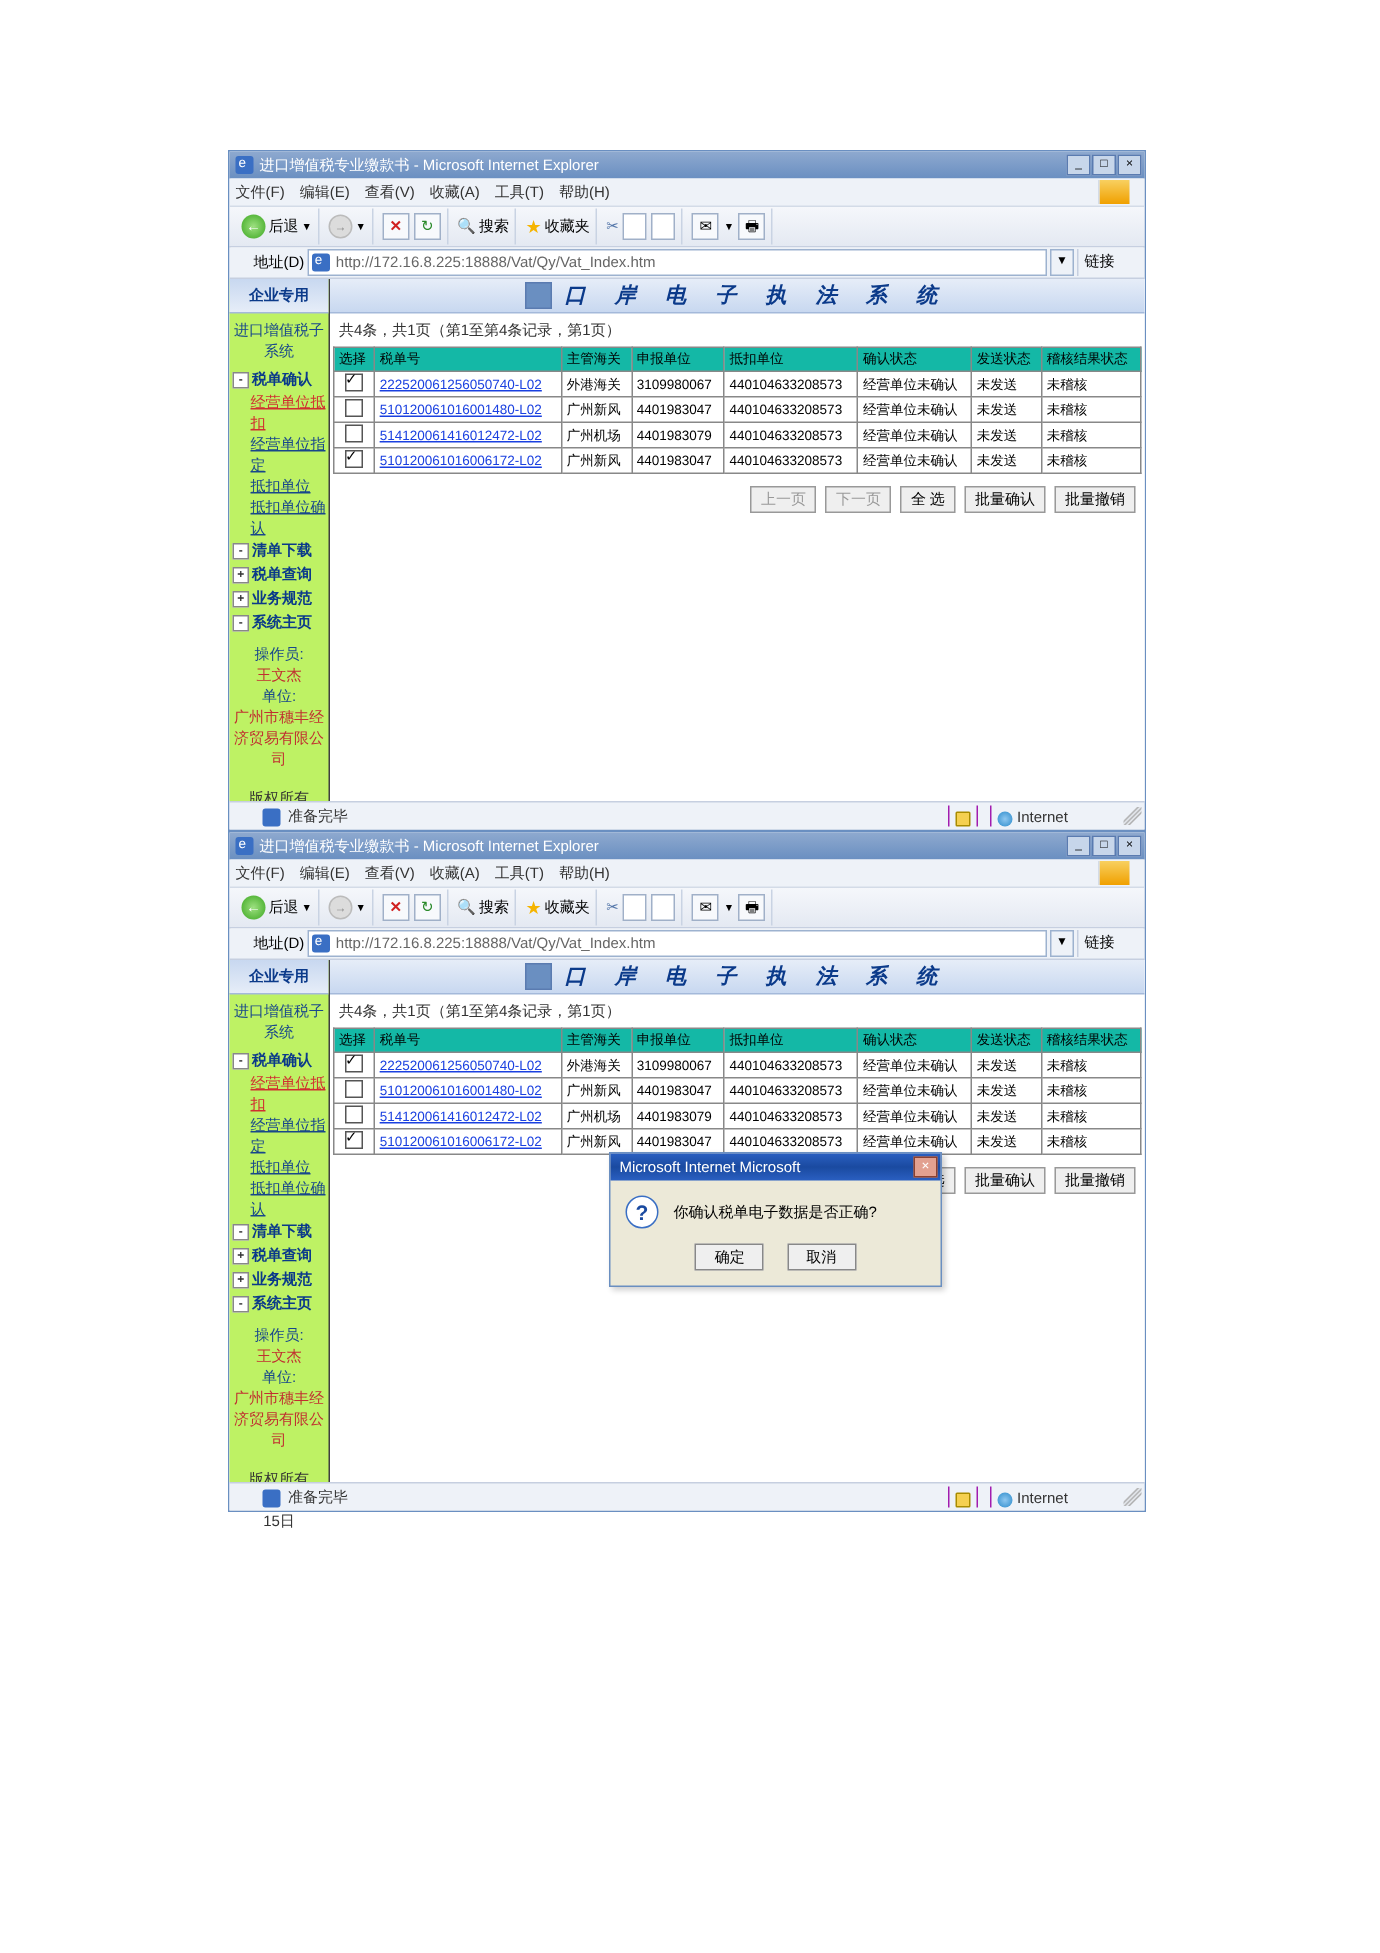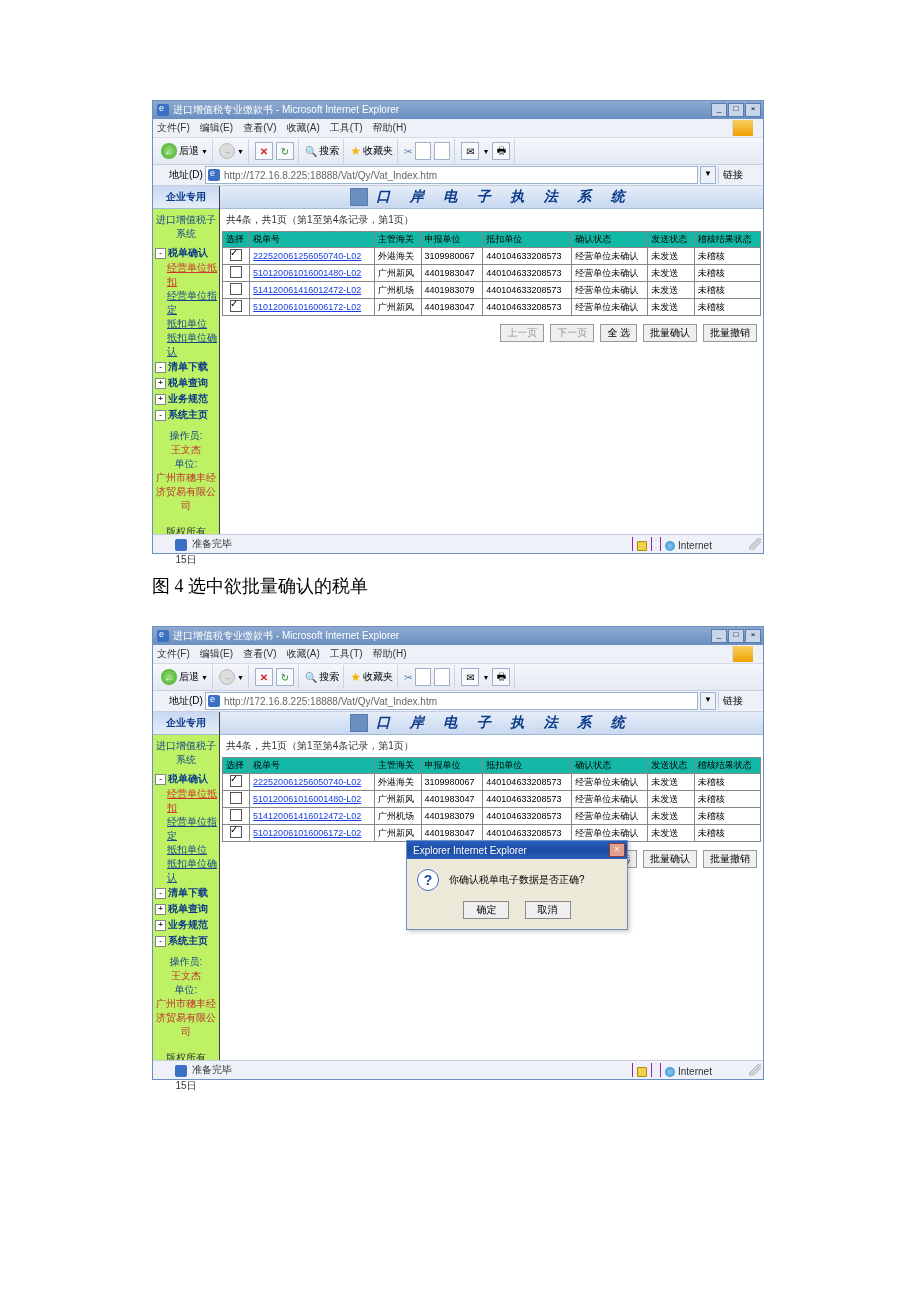--- a/index.html
+++ b/index.html
@@ -493,21 +493,20 @@
         </div>
       <div class="sbox"></div>
       <div class="sbox" style="width:80px;">
         <span class="globe"></span>
         <span>Internet</span>
       </div>
       <div class="grip"></div>
     </div>
   </div>
 
-  <div class="caption">图 4  选中欲批量确认的税单</div>
 
   <div class="browser">
     <div class="titlebar">
       <span class="ie-icon"></span>
       <span>进口增值税专业缴款书 - Microsoft Internet Explorer</span>
       <div class="win-btns">
         <span>_</span>
         <span>□</span>
         <span>×</span>
       </div>
@@ -672,21 +671,21 @@
           <button class="disabled">上一页</button>
           <button class="disabled">下一页</button>
           <button>全 选</button>
           <button>批量确认</button>
           <button>批量撤销</button>
         </div>
       </div>
 
       <div class="dialog" style="top:128px;">
         <div class="dialog-title">
-          <span>Explorer Internet Explorer</span>
+          <span>Microsoft Internet Microsoft</span>
           <span class="x">×</span>
         </div>
         <div class="dialog-body">
           <span class="qmark">?</span>
           <span>你确认税单电子数据是否正确?</span>
         </div>
         <div class="dialog-btns">
           <button>确定</button>
           <button>取消</button>
         </div>

